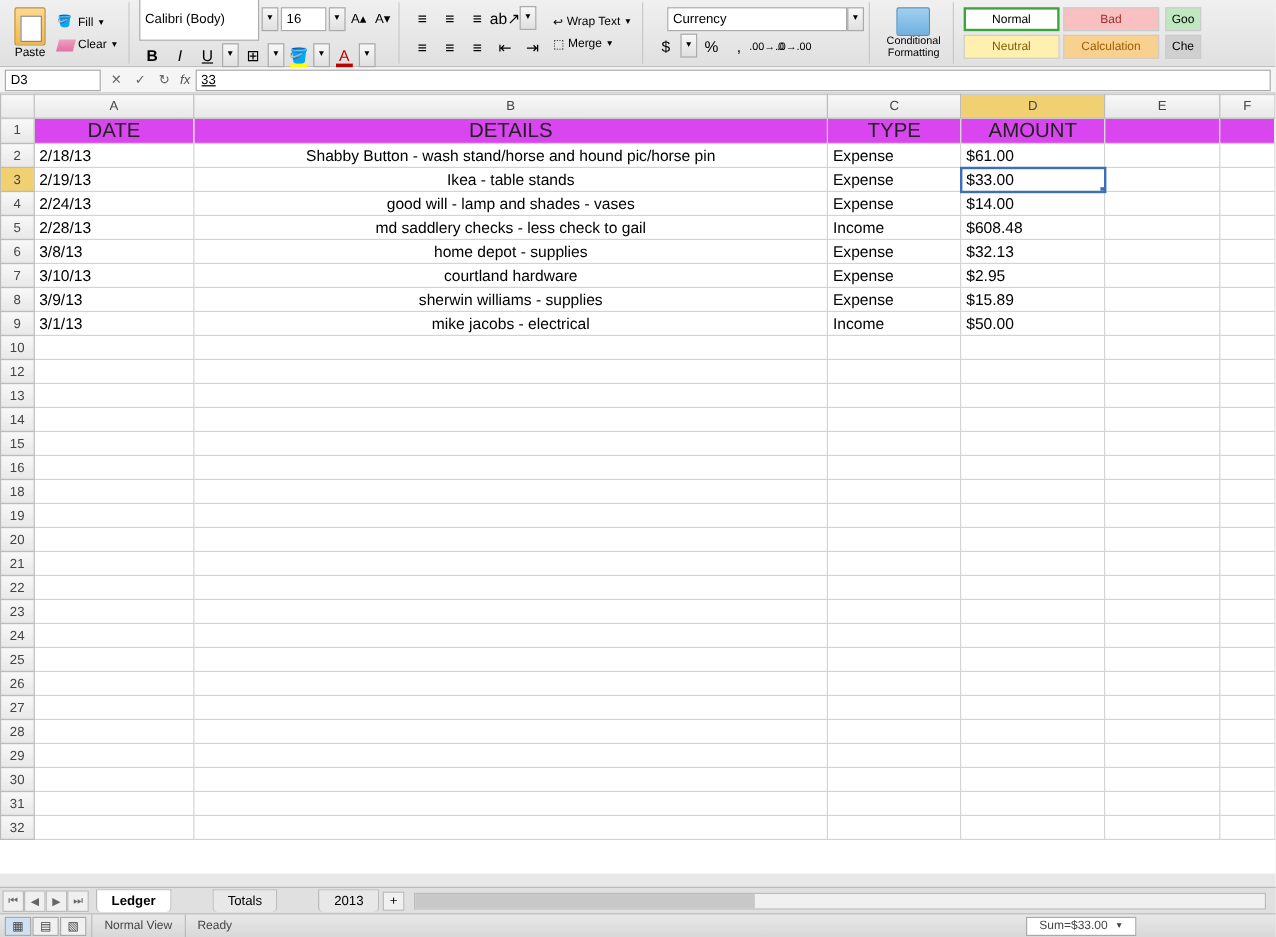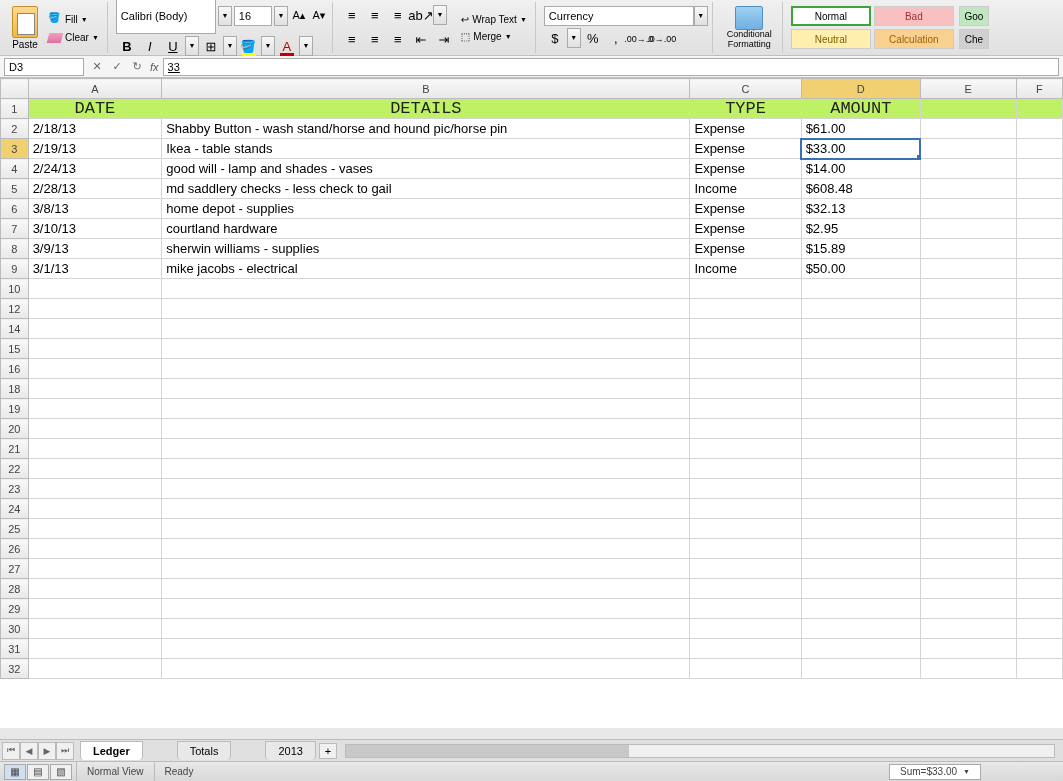--- a/index.html
+++ b/index.html
@@ -23,21 +23,21 @@
 .font-size { width: 38px; height: 20px; border: 1px solid #aaa; background: white; font-size: 11px; padding: 0 4px; }
 .dd { width: 14px; height: 20px; border: 1px solid #aaa; background: linear-gradient(#f8f8f8,#e0e0e0); display: inline-flex; align-items: center; justify-content: center; font-size: 7px; cursor: pointer; }
 .font-bottom { display: flex; gap: 1px; }
 .tbtn { width: 22px; height: 22px; border: 1px solid transparent; display: inline-flex; align-items: center; justify-content: center; font-size: 13px; cursor: pointer; }
 .tbtn.small { width: 18px; height: 18px; font-size: 11px; }
 .align-group { display: flex; flex-direction: column; gap: 2px; }
 .align-row { display: flex; gap: 1px; }
 .wrap-merge { display: flex; flex-direction: column; gap: 2px; font-size: 10px; }
 .wm-btn { display: flex; align-items: center; gap: 3px; padding: 2px 4px; cursor: pointer; }
 .numfmt { display: flex; flex-direction: column; gap: 2px; }
-.numfmt-sel { width: 150px; height: 20px; border: 1px solid #aaa; background: white; font-size: 11px; padding: 1px 4px; }
+.numfmt-sel { width: 150px; height: 20px; border: 1px solid #aaa; background: white; font-size: 11px; padding: 1px 4px; margin-left: 12px; }
 .numfmt-row { display: flex; gap: 1px; }
 .cf-btn { display: flex; flex-direction: column; align-items: center; padding: 2px 6px; font-size: 9px; cursor: pointer; text-align: center; line-height: 1.1; }
 .cf-icon { width: 28px; height: 24px; background: linear-gradient(#a0d0f0, #70b0e0); border: 1px solid #5090c0; border-radius: 2px; }
 .styles-grid { display: grid; grid-template-columns: repeat(2, 80px); gap: 3px; }
 .style-cell { height: 20px; border: 1px solid #ccc; display: flex; align-items: center; justify-content: center; font-size: 10px; cursor: pointer; }
 .style-normal { background: white; border: 2px solid #3ba53b; }
 .style-bad { background: #f8c0c0; color: #a03030; }
 .style-neutral { background: #fff0b0; color: #806000; }
 .style-calc { background: #f8d090; color: #a06000; }
 .style-goo { background: #c0e8c0; }
@@ -52,26 +52,26 @@
 .formula-input { flex: 1; height: 18px; border: 1px solid #aaa; background: white; font-size: 11px; padding: 0 4px; text-decoration: underline; }
 
 
 .grid-wrap { position: relative; background: white; height: 650px; overflow: hidden; }
 .grid { border-collapse: collapse; table-layout: fixed; }
 .grid th, .grid td { border: 1px solid #d4d4d4; height: 20px; font-size: 13px; padding: 0 4px; overflow: hidden; white-space: nowrap; }
 .grid th { background: linear-gradient(#f8f8f8, #e8e8e8); font-weight: normal; color: #444; font-size: 11px; text-align: center; border: 1px solid #bbb; }
 .corner { width: 28px; }
 .rowhdr { width: 28px; text-align: center; background: linear-gradient(#f8f8f8, #e8e8e8); font-size: 11px; color: #444; border: 1px solid #bbb; }
 .col-a { width: 138px; }
-.col-b { width: 538px; }
+.col-b { width: 538px; text-align: center; }
 .col-c { width: 114px; }
 .col-d { width: 122px; }
 .col-e { width: 100px; }
 .col-f { width: 48px; }
-.hdr-row td { background: #bef264; font-weight: normal; font-size: 17px; font-family: Liberation Mono, monospace; text-align: center; color: #222; }
+.hdr-row td { background: #d946ef; font-weight: normal; font-size: 17px; font-family: Liberation Sans, sans-serif; text-align: center; color: #222; }
 .selected-cell { outline: 2px solid #3b6fb6; outline-offset: -1px; position: relative; }
 .selected-cell::after { content: ""; position: absolute; right: -3px; bottom: -3px; width: 6px; height: 6px; background: #3b6fb6; }
 .rowhdr.active, th.colhdr.active { background: #f0d070; }
 
 
 .tabbar { position: absolute; bottom: 20px; left: 0; right: 0; height: 22px; background: #e0e0e0; border-top: 1px solid #bbb; display: flex; align-items: center; }
 .tab-nav { display: flex; gap: 0; padding: 0 2px; }
 .tab-nav-btn { width: 18px; height: 18px; display: inline-flex; align-items: center; justify-content: center; font-size: 9px; color: #666; cursor: pointer; border: 1px solid #bbb; background: #f0f0f0; }
 .sheet-tabs { display: flex; align-items: flex-end; margin-left: 4px; gap: 35px; }
 .sheet-tab { padding: 3px 12px; font-size: 11px; background: #e8e8e8; border: 1px solid #bbb; border-bottom: none; border-radius: 0 0 4px 4px; cursor: pointer; margin-right: -1px; }
@@ -79,21 +79,21 @@
 .add-tab { width: 18px; height: 16px; border: 1px solid #bbb; background: #f0f0f0; display: inline-flex; align-items: center; justify-content: center; margin-left: 4px; font-size: 11px; cursor: pointer; }
 .hscroll { flex: 1; margin: 0 8px; height: 14px; background: #f0f0f0; border: 1px solid #bbb; position: relative; }
 .hscroll-thumb { position: absolute; left: 0; top: 0; bottom: 0; width: 40%; background: #c8c8c8; }
 
 
 .statusbar { position: absolute; bottom: 0; left: 0; right: 0; height: 20px; background: linear-gradient(#e8e8e8, #d8d8d8); border-top: 1px solid #bbb; display: flex; align-items: center; font-size: 10px; color: #444; }
 .view-btns { display: flex; gap: 1px; padding: 0 4px; }
 .view-btn { width: 22px; height: 16px; border: 1px solid #aaa; background: #f0f0f0; cursor: pointer; display: inline-flex; align-items: center; justify-content: center; }
 .view-btn.active { background: #d0e0f0; }
 .status-seg { padding: 0 10px; border-left: 1px solid #bbb; height: 100%; display: flex; align-items: center; }
-.status-sum { margin-left: auto; padding: 0 10px; border: 1px solid #aaa; background: white; height: 16px; display: flex; align-items: center; gap: 6px; margin-right: 82px; }
+.status-sum { margin-left: auto; padding: 0 10px; border: 1px solid #aaa; background: white; height: 16px; display: flex; align-items: center; gap: 6px; margin-right: 116px; }
 </style>
 </head>
 <body>
 
 <div class="ribbon">
   <div class="ribbon-group">
     <div class="paste-btn">
       <div class="paste-icon"></div>
       <div class="paste-label">Paste</div>
     </div>
@@ -321,20 +321,29 @@
         <tr>
           <th class="rowhdr">12</th>
           <td class="col-a "></td>
           <td class="col-b "></td>
           <td class="col-c "></td>
           <td class="col-d "></td>
           <td class="col-e "></td>
           <td class="col-f "></td>
         </tr>
         <tr>
+          <th class="rowhdr">13</th>
+          <td class="col-a "></td>
+          <td class="col-b "></td>
+          <td class="col-c "></td>
+          <td class="col-d "></td>
+          <td class="col-e "></td>
+          <td class="col-f "></td>
+        </tr>
+        <tr>
           <th class="rowhdr">14</th>
           <td class="col-a "></td>
           <td class="col-b "></td>
           <td class="col-c "></td>
           <td class="col-d "></td>
           <td class="col-e "></td>
           <td class="col-f "></td>
         </tr>
         <tr>
           <th class="rowhdr">15</th>

